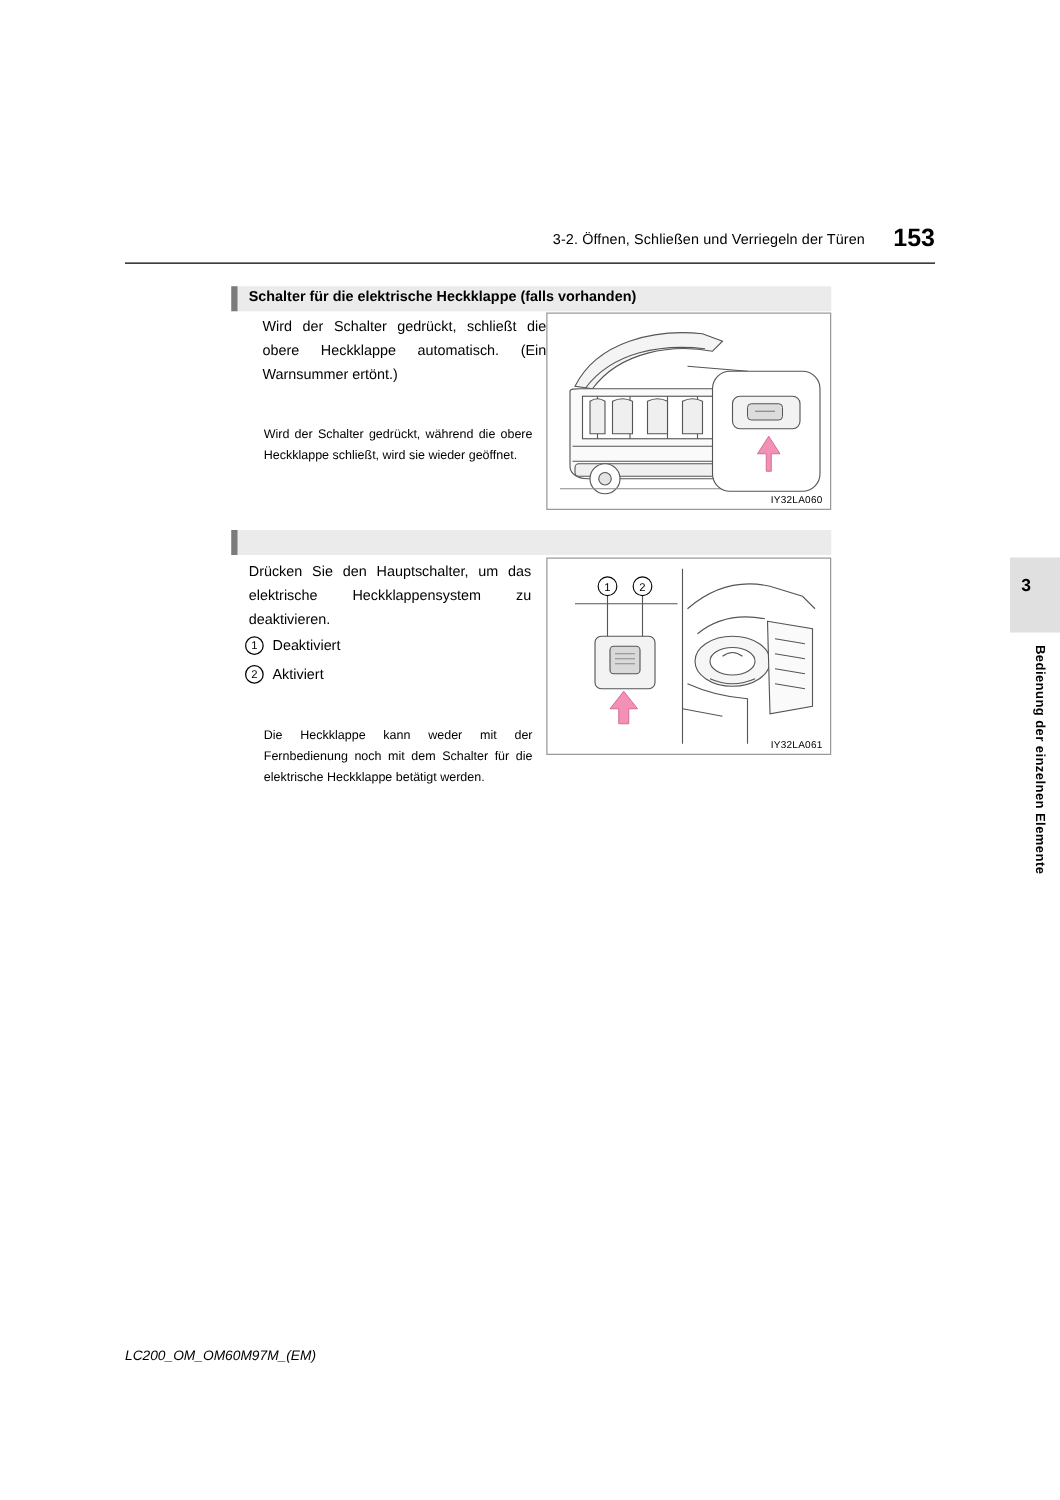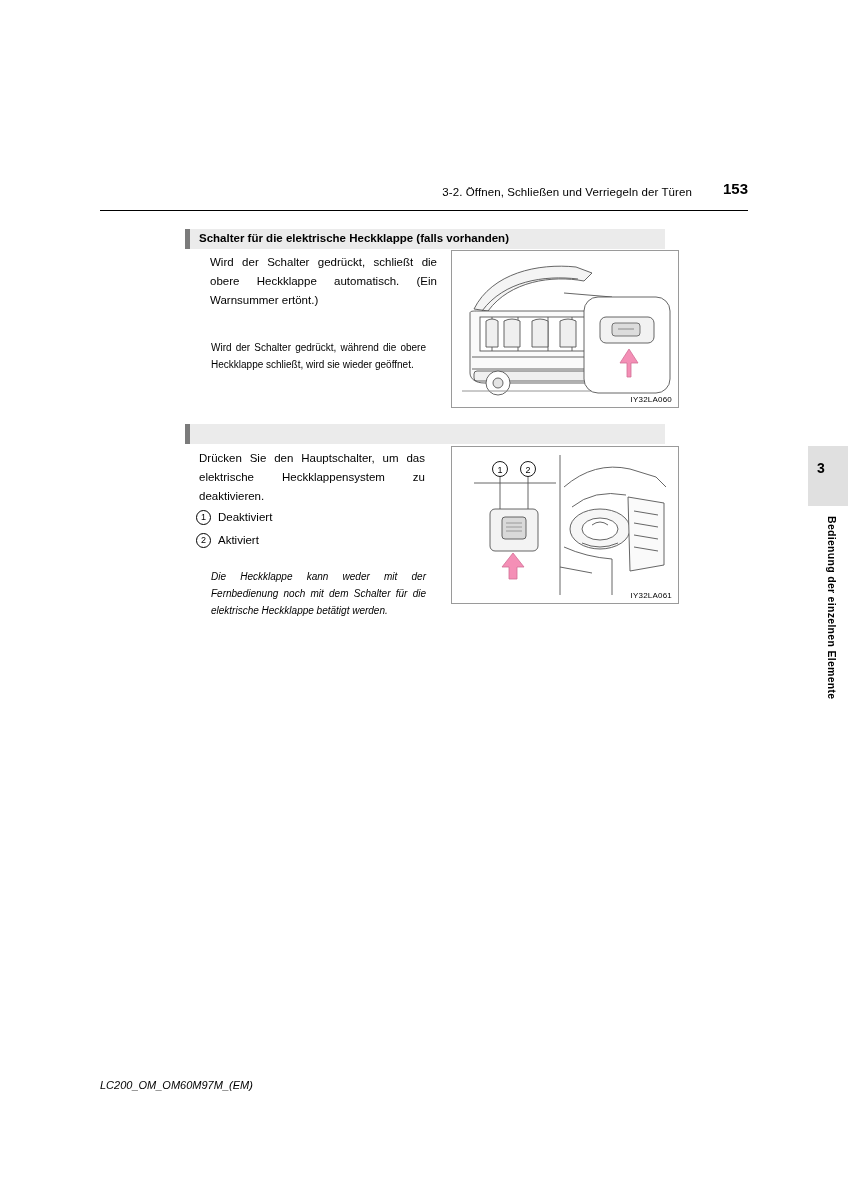--- a/index.html
+++ b/index.html
@@ -30,21 +30,21 @@
     top: 2px;
     font-size: 11.5px;
     font-weight: normal;
     letter-spacing: 0.1px;
     white-space: nowrap;
   }
   .header-pageno {
     position: absolute;
     right: 0;
     top: -4px;
-    font-size: 15px;
+    font-size: 20px;
     font-weight: bold;
   }
   .header-rule {
     position: absolute;
     left: 0;
     top: 26px;
     width: 648px;
     height: 1px;
     background: #000000;
   }
@@ -109,21 +109,20 @@
     vertical-align: 1px;
     margin-right: 7px;
   }
 
   
   .figure {
     position: absolute;
     border: 1px solid #9a9a9a;
     background: #ffffff;
     box-sizing: border-box;
-    margin-left: 14px;
   }
   .fig-code {
     position: absolute;
     right: 6px;
     bottom: 3px;
     font-size: 8px;
     letter-spacing: 0.2px;
     color: #000;
   }
 
@@ -232,21 +231,21 @@
 
 <div class="body-text" style="left:199px; top:449px; width:226px;">Drücken Sie den Hauptschalter, um das elektrische Heckklappensystem zu deaktivieren.</div>
 
 <div class="num-item" style="left:196px; top:508px;">
   <span class="circnum">1</span><span>Deaktiviert</span>
 </div>
 <div class="num-item" style="left:196px; top:531px;">
   <span class="circnum">2</span><span>Aktiviert</span>
 </div>
 
-<div class="sub-text" style="left:211px; top:543px; width:215px;font-style:italic;">Die Heckklappe kann weder mit der Fernbedienung noch mit dem Schalter für die elektrische Heckklappe betätigt werden.</div>
+<div class="sub-text" style="left:211px; top:555px; width:215px;">Die Heckklappe kann weder mit der Fernbedienung noch mit dem Schalter für die elektrische Heckklappe betätigt werden.</div>
 
 <div class="figure" style="left:437px; top:446px; width:228px; height:158px;">
   <svg class="fig-svg" width="226" height="156" viewBox="0 0 226 156">
     <g fill="none" stroke="#555" stroke-width="0.9">
 
       <rect x="22" y="8" width="82" height="132" fill="#ffffff" stroke="none"></rect>
       <path d="M22 36 L104 36"></path>
 
       <rect x="38" y="62" width="48" height="42" rx="5" fill="#f3f3f3"></rect>
       <rect x="50" y="70" width="24" height="22" rx="3" fill="#d9d9d9"></rect>

